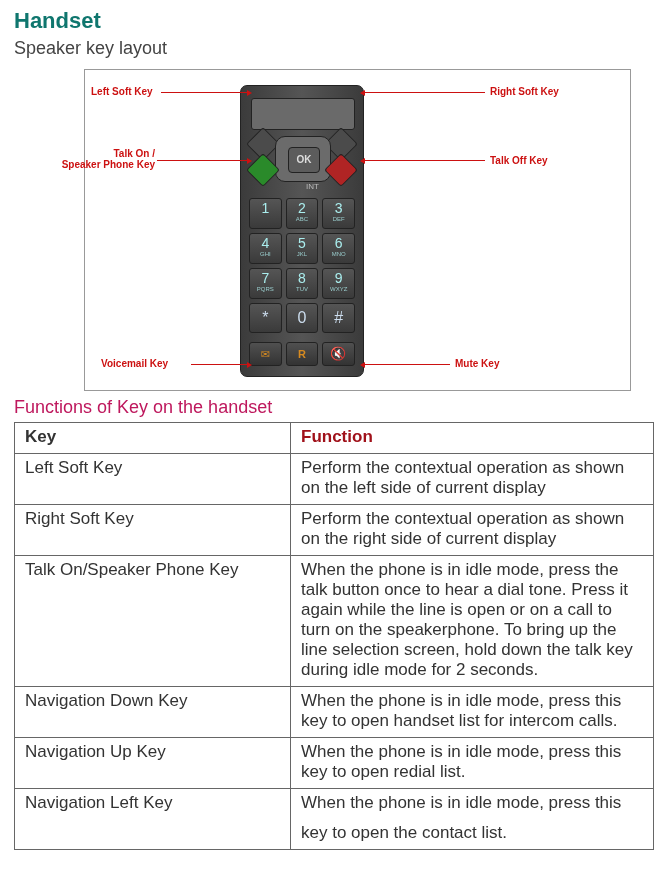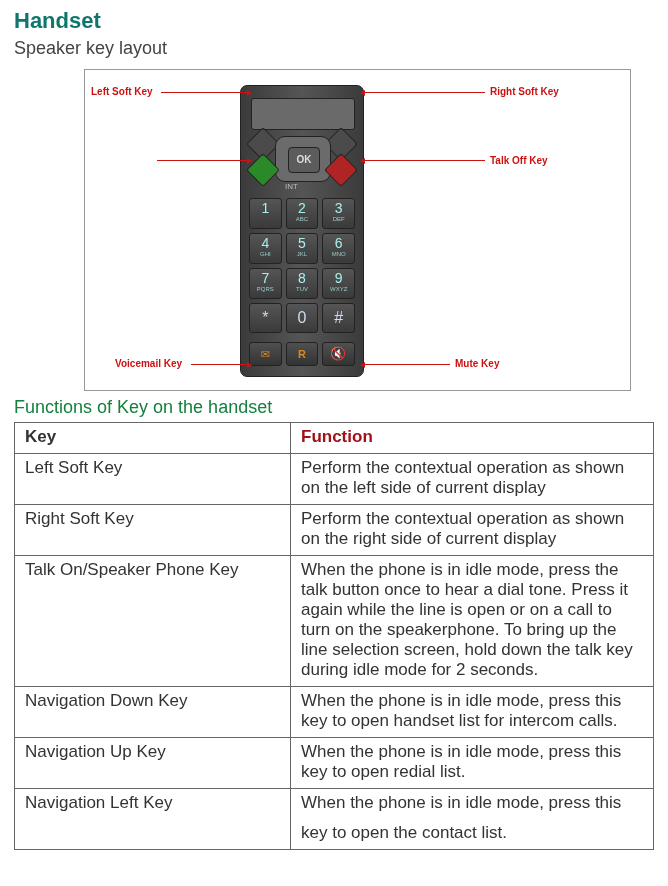--- a/index.html
+++ b/index.html
@@ -84,21 +84,21 @@
     width: 22px; height: 22px;
     border:1px solid #222;
     border-radius:3px;
     transform: rotate(45deg);
   }
   .talkkey.on  { left: 10px;  background: #2a8a2a; }
   .talkkey.off { right: 10px; background: #b02424; }
   .int {
     position:absolute; left:44px; top:96px;
     width:34px; height:12px;
-    color:#bbb; font-size:8px; text-align:left;
+    color:#bbb; font-size:8px; text-align:right;
   }
   .keypad {
     position:absolute;
     left:8px; top:112px;
     width:106px;
     display:grid;
     grid-template-columns: repeat(3, 1fr);
     gap:4px;
   }
   .key {
@@ -148,21 +148,21 @@
     content:""; position:absolute; top:-3px;
     border-top:3px solid transparent;
     border-bottom:3px solid transparent;
   }
   .arrowL::after { left:-5px;  border-right:5px solid #c11; }
   .arrowR::after { right:-5px; border-left:5px solid #c11; }
 
   
   .caption2 {
     font-size: 18px;
-    color: #15803d;
+    color: #be185d;
     margin: 0 0 4px 0;
   }
   table.func {
     border-collapse: collapse;
     width: 100%;
     font-size: 17px;
   }
   table.func th, table.func td {
     border: 1px solid #666;
     padding: 4px 10px 6px 10px;
@@ -212,23 +212,25 @@
     <div class="bottomrow">
       <div class="bkey vm">✉</div>
       <div class="bkey r">R</div>
       <div class="bkey mute">🔇</div>
     </div>
   </div>
 
   <div class="lbl" style="left:6px; top:16px;">Left Soft Key</div>
   <div class="line arrowR" style="left:76px; top:22px; width:86px;"></div>
 
+  <div class="lbl" style="left:-60px; top:78px; width:130px; text-align:right; white-space:pre;">Talk On /
+Speaker Phone Key</div>
   <div class="line arrowR" style="left:72px; top:90px; width:90px;"></div>
 
-  <div class="lbl" style="left:30px; top:288px;">Voicemail Key</div>
+  <div class="lbl" style="left:16px; top:288px;">Voicemail Key</div>
   <div class="line arrowR" style="left:106px; top:294px; width:56px;"></div>
 
   <div class="lbl" style="left:405px; top:16px;">Right Soft Key</div>
   <div class="line arrowL" style="left:280px; top:22px; width:120px;"></div>
 
   <div class="lbl" style="left:405px; top:85px;">Talk Off Key</div>
   <div class="line arrowL" style="left:280px; top:90px; width:120px;"></div>
 
   <div class="lbl" style="left:370px; top:288px;">Mute Key</div>
   <div class="line arrowL" style="left:280px; top:294px; width:85px;"></div>

